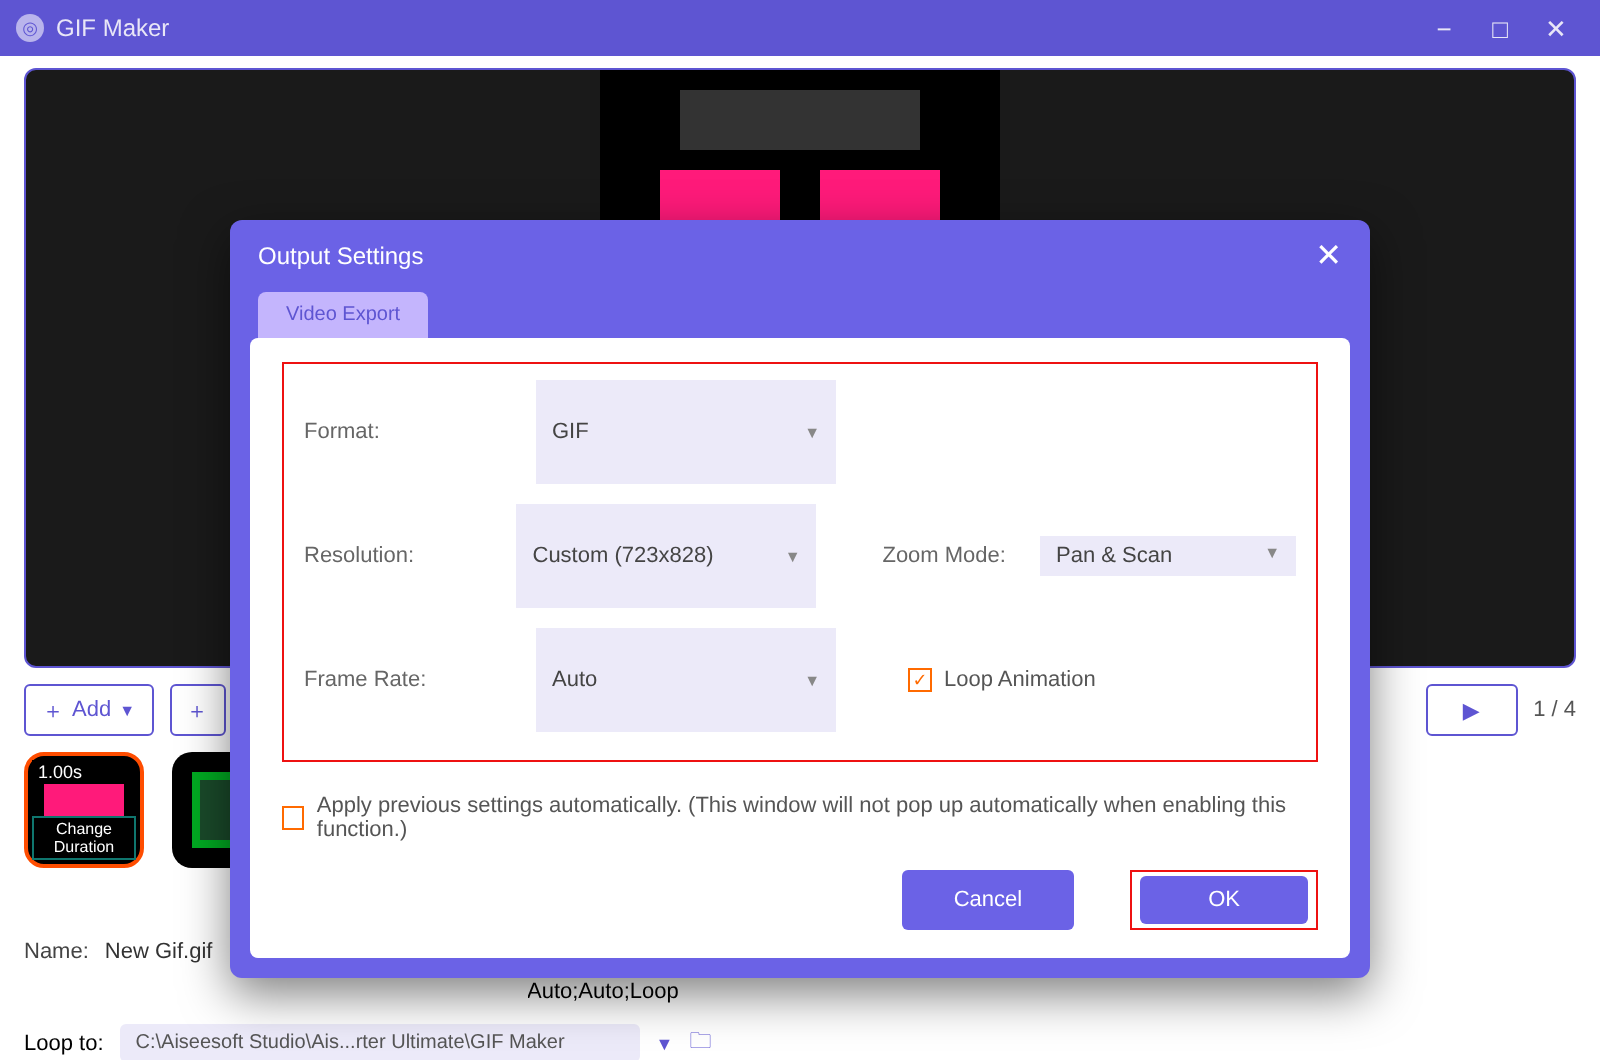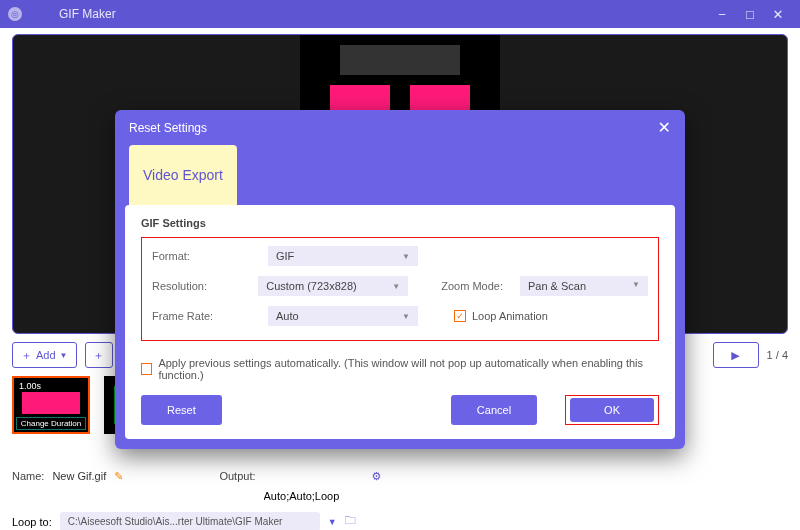--- a/index.html
+++ b/index.html
@@ -1,34 +1,34 @@
 <!DOCTYPE html>
 <html><head>
 <meta charset="utf-8">
 <style>
 * { box-sizing: border-box; margin: 0; padding: 0; font-family: 'Segoe UI', Arial, sans-serif; }
 body { width: 800px; height: 530px; background: #fff; overflow: hidden; position: relative; }
 
 .titlebar { height: 28px; background: #5e55d2; display: flex; align-items: center; padding: 0 8px; color: #e8e6f7; font-size: 12px; }
 .titlebar .logo { width: 14px; height: 14px; border-radius: 50%; background: #b9b4ec; margin-right: 6px; display: flex; align-items: center; justify-content: center; font-size: 9px; color: #5e55d2; }
-.titlebar .title { flex: 1; margin-left: 31px; }
+.titlebar .title { flex: 1; }
 .titlebar .ctl { width: 28px; text-align: center; cursor: pointer; font-size: 13px; }
 
 .main { position: relative; padding: 6px 12px 0; }
 .preview { height: 300px; border: 1px solid #5e55d2; border-radius: 6px; background: #1a1a1a; display: flex; justify-content: center; align-items: flex-start; overflow: hidden; }
 .pixelart { width: 200px; height: 120px; margin-top: -20px; background: #000; position: relative; }
 .pixelart::before, .pixelart::after { content: ''; position: absolute; }
 
 .toolbar-row { display: flex; align-items: center; gap: 8px; margin-top: 8px; }
 .btn-outline { height: 26px; border: 1px solid #5e55d2; background: #fff; color: #5e55d2; font-size: 11px; padding: 0 8px; border-radius: 3px; cursor: pointer; display: inline-flex; align-items: center; gap: 4px; }
 .spacer { flex: 1; }
 .pager { font-size: 11px; color: #555; }
 
 .thumbs { display: flex; gap: 14px; margin-top: 8px; height: 62px; }
-.thumb { width: 78px; height: 58px; background: #000; border-radius: 0; position: relative; }
+.thumb { width: 60px; height: 58px; background: #000; border-radius: 10px; position: relative; }
 .thumb.first { border: 2px solid #ff4d00; }
 .thumb .dur { position: absolute; top: 2px; left: 2px; background: #000; color: #fff; font-size: 9px; padding: 1px 3px; }
 .thumb .chg { position: absolute; bottom: 2px; left: 2px; right: 2px; background: #000; color: #fff; font-size: 8px; border: 1px solid #0f766e; text-align: center; padding: 1px 0; }
 .thumb.add { background: #fff; border: 1px dashed #bbb; display: flex; align-items: center; justify-content: center; color: #999; font-size: 18px; }
 
 .footer1 { display: flex; align-items: center; gap: 8px; margin-top: 12px; font-size: 11px; color: #333; }
 .footer1 .lbl { color: #444; }
 .footer1 .edit-icon { color: #ff8a00; cursor: pointer; }
 .footer1 .gear { color: #5e55d2; cursor: pointer; }
 .footer1 input { border: none; font-size: 11px; width: 100px; background: transparent; margin-top: 40px; }
@@ -37,28 +37,28 @@
 .footer2 .path { background: #eceaf9; padding: 4px 8px; border-radius: 3px; color: #555; width: 260px; font-size: 10px; }
 .footer2 .caret { color: #5e55d2; }
 .footer2 .folder { color: #5e55d2; cursor: pointer; }
 .export-btn { margin-left: auto; background: #6b62e6; color: #fff; border: none; padding: 8px 36px; border-radius: 4px; font-size: 13px; cursor: pointer; }
 
 
 .dialog { position: absolute; left: 115px; top: 110px; width: 570px; background: #6b62e6; border-radius: 6px; box-shadow: 0 8px 24px rgba(0,0,0,0.5); }
 .dlg-head { display: flex; align-items: center; padding: 8px 14px; color: #fff; font-size: 12px; }
 .dlg-head .x { margin-left: auto; cursor: pointer; font-size: 16px; }
 .tabrow { display: flex; padding: 0 14px; }
-.tab { background: #fef9c3; color: #5e55d2; font-size: 14px; padding: 22px 14px; border-radius: 4px 4px 0 0; }
+.tab { background: #c4b5fd; color: #5e55d2; font-size: 10px; padding: 6px 14px; border-radius: 4px 4px 0 0; }
 .dlg-body { background: #fff; margin: 0 10px 10px; padding: 12px 16px 14px; border-radius: 4px; font-size: 11px; color: #555; }
 .sect-title { font-weight: 600; color: #444; margin-bottom: 8px; }
 .redbox { border: 1px solid #e11; padding: 8px 10px 10px; }
 .frow { display: flex; align-items: center; margin-bottom: 10px; }
 .frow:last-child { margin-bottom: 4px; }
 .flabel { width: 116px; color: #666; }
-.fsel { flex: 0 0 150px; background: #eceaf9; padding: 4px 8px; display: flex; justify-content: space-between; align-items: center; color: #444; cursor: pointer; gap: 28px; }
+.fsel { flex: 0 0 150px; background: #eceaf9; padding: 20px 8px; display: flex; justify-content: space-between; align-items: center; color: #444; cursor: pointer; gap: 28px; }
 .fselcaret { color: #888; font-size: 8px; }
 .gap { width: 36px; }
 .flabel2 { width: 86px; color: #666; }
 .fsel2 { flex: 0 0 128px; background: #eceaf9; padding: 4px 8px; display: flex; justify-content: space-between; align-items: flex-start; color: #444; cursor: pointer; }
 .checkbox-sq { width: 12px; height: 12px; border: 1.5px solid #ff6a00; display: inline-flex; align-items: center; justify-content: center; margin-right: 6px; color: #ff6a00; font-size: 9px; line-height: 1; }
 .auto-apply { margin-top: 16px; display: flex; align-items: center; }
 .dlg-btns { display: flex; margin-top: 14px; gap: 10px; }
 .dlg-btn { background: #6b62e6; color: #fff; border: none; padding: 6px 26px; border-radius: 3px; font-size: 11px; cursor: pointer; }
 .okbox { border: 1.5px solid #e11; padding: 2px 4px; margin-left: 18px; }
 
@@ -142,28 +142,27 @@
   <div class="footer2">
     <span class="lbl">Loop to:</span>
     <div class="path">C:\Aiseesoft Studio\Ais...rter Ultimate\GIF Maker</div>
     <span class="caret" style="font-size:9px">▼</span>
     <span class="folder">🗀</span>
   </div>
 </div>
 
 <div class="dialog">
   <div class="dlg-head">
-    <span>Reset Settings</span>
+    <span>Output Settings</span>
     <span class="x">✕</span>
   </div>
   <div class="tabrow">
     <div class="tab">Video Export</div>
   </div>
   <div class="dlg-body">
-    <div class="sect-title">GIF Settings</div>
     <div class="redbox">
       <div class="frow">
         <div class="flabel">Format:</div>
         <div class="fsel">
           <span>GIF</span>
             <span class="fselcaret">▼</span>
         </div>
       </div>
       <div class="frow">
         <div class="flabel">Resolution:</div>
@@ -193,21 +192,20 @@
     </div>
 
     <div class="auto-apply">
       <label style="display:flex;align-items:center;cursor:pointer">
         <span class="checkbox-sq" style="color:transparent">✓</span>
         <span>Apply previous settings automatically. (This window will not pop up automatically when enabling this function.)</span>
       </label>
     </div>
 
     <div class="dlg-btns">
-      <button class="dlg-btn">Reset</button>
       <div style="flex:1"></div>
       <button class="dlg-btn">Cancel</button>
       <span class="okbox">
         <button class="dlg-btn" style="padding:6px 34px">OK</button>
       </span>
     </div>
   </div>
 </div>
 
 </body></html>

